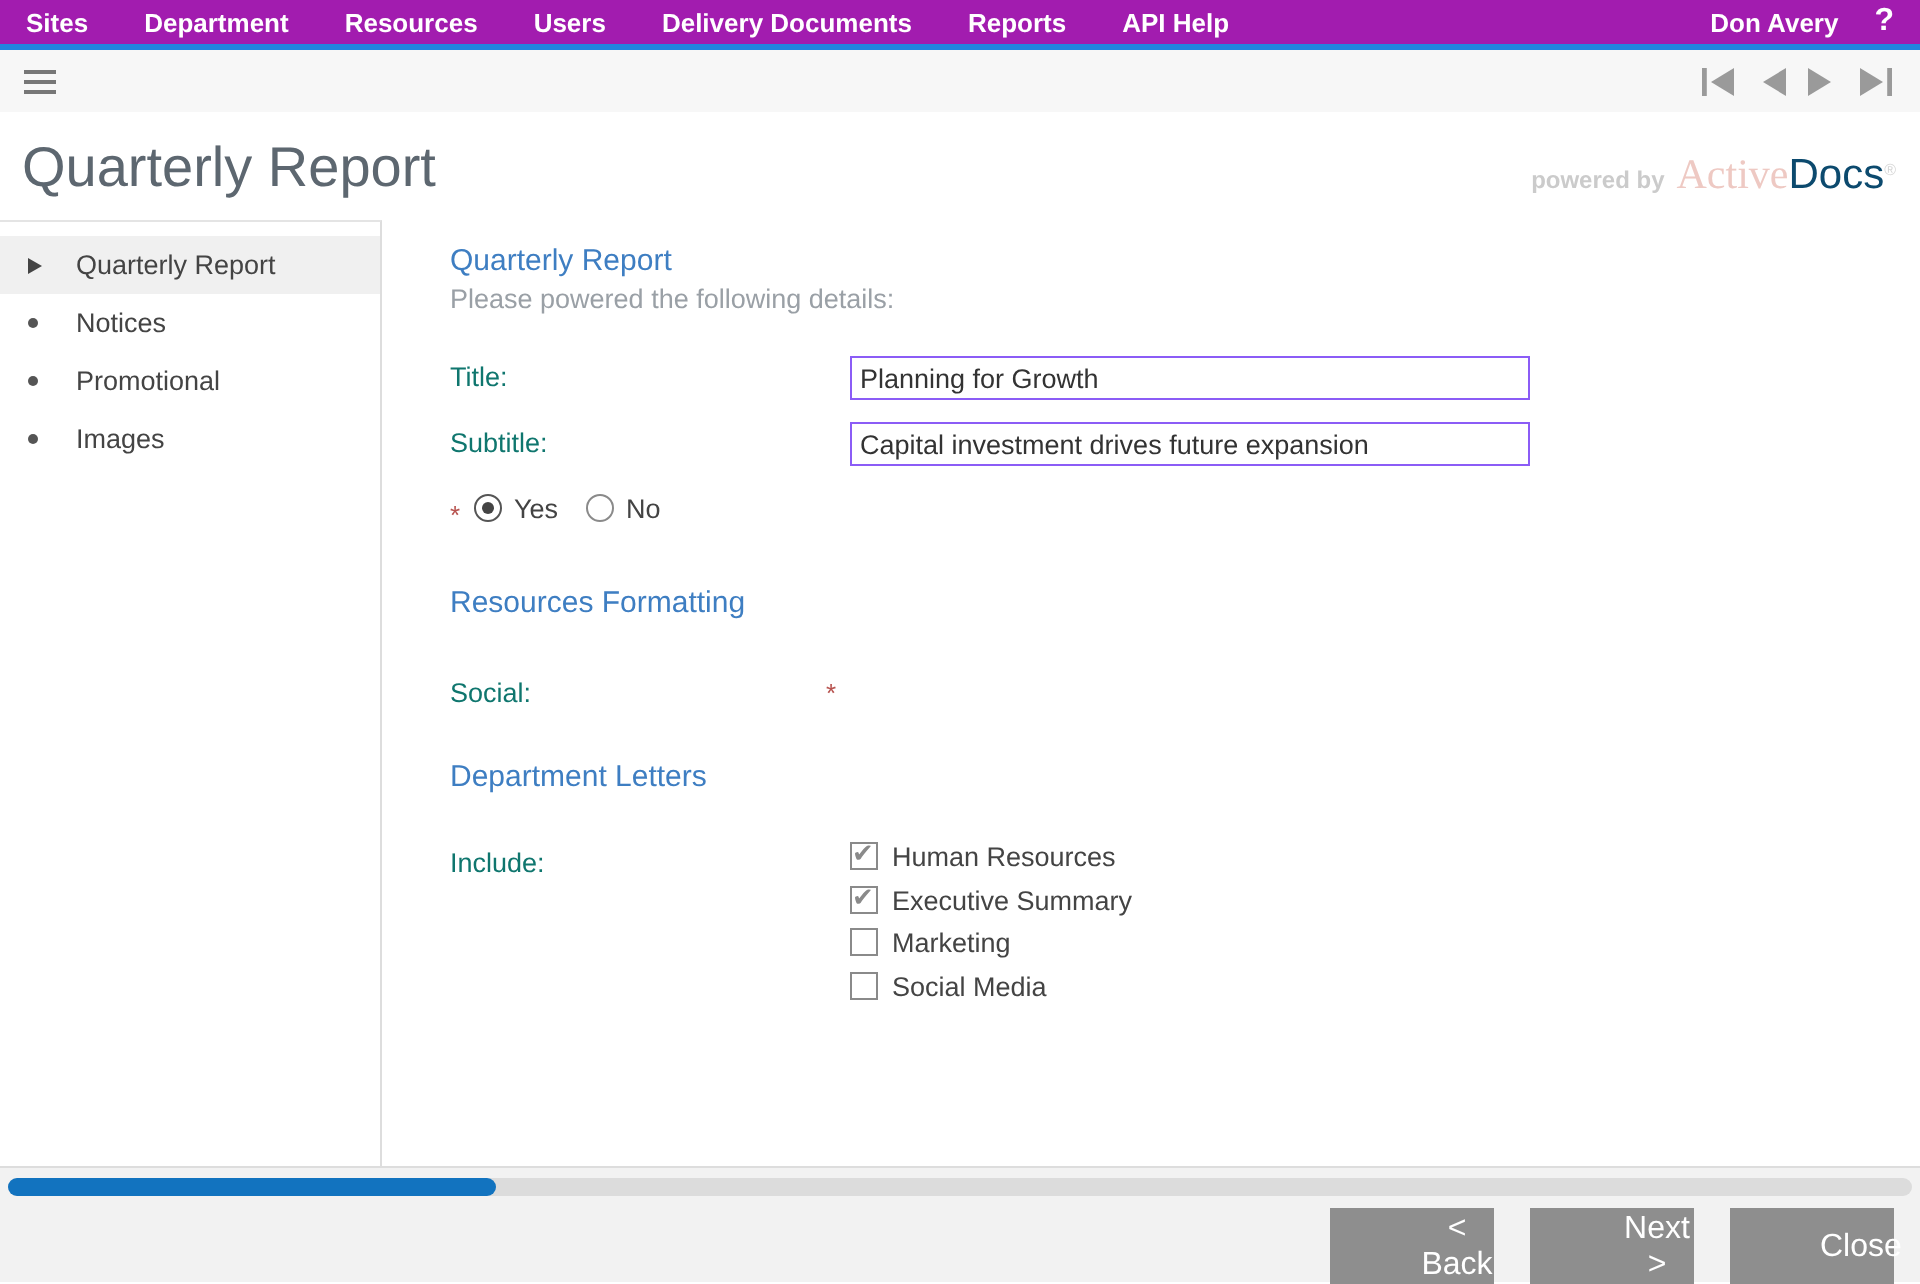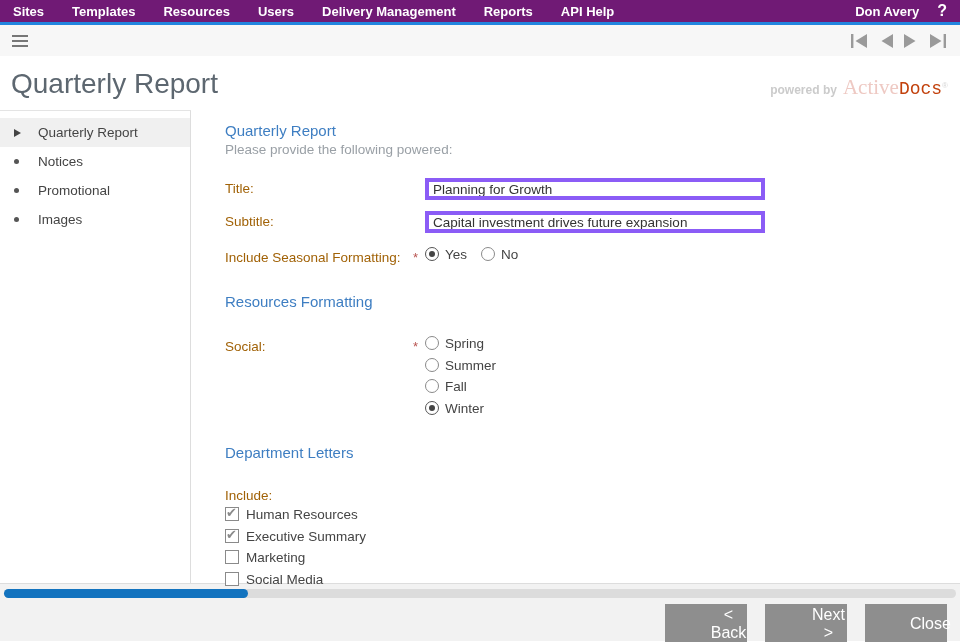--- a/index.html
+++ b/index.html
@@ -1,20 +1,20 @@
 <!DOCTYPE html>
 <html><head>
 <meta charset="utf-8">
 <style>
   * { margin:0; padding:0; box-sizing:border-box; }
   html,body { width:960px; height:642px; overflow:hidden; background:#fff;
               font-family:"Liberation Sans","DejaVu Sans",sans-serif; }
 
   
-  .topnav { height:25px; background:#701a75; border-bottom:3px solid #2285df;
+  .topnav { height:25px; background:#a21caf; border-bottom:3px solid #2285df;
             display:flex; align-items:center; padding:0 13px; }
   .nav-item { color:#fff; font-size:13px; font-weight:700; margin-right:28px;
               cursor:pointer; white-space:nowrap; }
   .topnav .spacer { flex:1; }
   .nav-user { color:#fff; font-size:13px; font-weight:700; margin-right:18px; cursor:pointer; }
   .nav-help { color:#fff; font-size:16px; font-weight:700; cursor:pointer; }
 
   
   .toolbar { height:31px; background:#f7f7f7; display:flex; align-items:center;
              padding:0 12px; }
@@ -22,43 +22,43 @@
   .hamburger span { display:block; height:2px; background:#777; margin:3px 0; }
   .nav-arrows { margin-left:auto; display:flex; align-items:center; gap:7px; }
   .nav-arrows svg { display:block; cursor:pointer; }
 
   
   .header { height:54px; background:#fff; position:relative; }
   .page-title { font-size:28px; font-weight:400; color:#5d6770; padding:12px 0 0 11px; }
   .brand { position:absolute; right:12px; bottom:10px; white-space:nowrap; }
   .brand .powered { font-size:12px; font-weight:700; color:#cbcbcb; margin-right:6px; }
   .brand .active { font-family:"Liberation Serif","DejaVu Serif",serif; font-size:21px; color:#eec9c3; }
-  .brand .docs   { font-family:Liberation Mono, monospace; font-size:18px; color:#c2410c; }
+  .brand .docs   { font-family:Liberation Sans, sans-serif; font-size:21px; color:#0c4a6e; }
   .brand .tm     { font-size:8px; color:#d6d6d6; vertical-align:super; }
 
   
   .content { display:flex; height:473px; }
   .sidebar { width:191px; border-right:1px solid #ddd; border-top:1px solid #e4e4e4;
              padding-top:7px; background:#fff; }
   .side-item { display:flex; align-items:center; height:29px; padding-left:14px;
                font-size:13.5px; color:#444; cursor:pointer; }
   .side-item.selected { background:#f0f0f0; }
   .marker { width:24px; display:flex; align-items:center; }
   .tri { width:0; height:0; border-left:7px solid #444;
          border-top:4.5px solid transparent; border-bottom:4.5px solid transparent; }
   .dot { width:5px; height:5px; border-radius:50%; background:#555; }
 
   main { flex:1; padding:12px 0 0 34px; }
   .section { font-size:15px; font-weight:400; color:#3e7ec2; margin:0 0 3px; }
   .hint { font-size:13.5px; color:#9aa0a6; margin-bottom:21px; }
   .row { display:flex; align-items:center; margin-bottom:11px; }
   .row.top { align-items:flex-start; }
-  .lbl { width:188px; font-size:13.5px; color:#a16207; line-height:22px; }
+  .lbl { width:188px; font-size:13.5px; color:#0f766e; line-height:22px; }
   .req { width:12px; font-size:13px; color:#b85450; line-height:22px; }
-  input.text { width:340px; height:22px; border:4px solid #8b5cf6; padding:1px 4px;
+  input.text { width:340px; height:22px; border:1px solid #8b5cf6; padding:1px 4px;
                font-size:13.5px; color:#333; font-family:inherit; background:#fff; }
   .sect-gap { margin-top:24px; }
 
   .opt { display:flex; height:21.5px; font-size:13.5px; color:#444; }
   .opt-inline { display:flex; align-items:center; }
   .opt-inline .opt { margin-right:14px; }
   .radio { width:14px; height:14px; border:1px solid #8a8a8a; border-radius:50%;
            background:#fff; position:relative; margin-right:6px; flex:none; cursor:pointer; }
   .radio.checked { border-color:#555; }
   .radio.checked::after { content:''; position:absolute; left:3px; top:3px; right:3px; bottom:3px;
@@ -77,24 +77,24 @@
                   background:#1273bf; border-radius:5px; cursor:grab; }
   .buttons { display:flex; justify-content:flex-end; gap:18px; padding:6px 13px 0 0; }
   .btn { width:82px; height:40px; background:#8e8e8e; color:#fff; border:none;
          font-size:16px; font-family:inherit; cursor:pointer;padding-left:45px; }
 </style>
 </head>
 <body>
 
 <div class="topnav">
   <span class="nav-item">Sites</span>
-  <span class="nav-item">Templates</span>
+  <span class="nav-item">Department</span>
   <span class="nav-item">Resources</span>
   <span class="nav-item">Users</span>
-  <span class="nav-item">Delivery Management</span>
+  <span class="nav-item">Delivery Documents</span>
   <span class="nav-item">Reports</span>
   <span class="nav-item">API Help</span>
   <span class="spacer"></span>
   <span class="nav-user">Don Avery</span>
   <span class="nav-help">?</span>
 </div>
 
 <div class="toolbar">
   <div class="hamburger">
       <span></span>
@@ -149,77 +149,58 @@
     <div class="side-item">
       <span class="marker">
           <span class="dot"></span>
         </span>
       <span>Images</span>
     </div>
   </aside>
 
   <main>
     <div class="section">Quarterly Report</div>
-    <div class="hint">Please provide the following powered:</div>
+    <div class="hint">Please powered the following details:</div>
 
     <div class="row">
       <span class="lbl">Title:</span>
       <span class="req"></span>
       <input class="text" type="text" value="Planning for Growth" style="">
     </div>
 
     <div class="row">
       <span class="lbl">Subtitle:</span>
       <span class="req"></span>
       <input class="text" type="text" value="Capital investment drives future expansion" style="">
     </div>
 
     <div class="row" style="margin-top:14px;">
-      <span class="lbl">Include Seasonal Formatting:</span>
       <span class="req">*</span>
       <div class="opt-inline">
         <span class="opt">
           <span class="radio checked"></span>
           <span class="opt-label">Yes</span>
         </span>
         <span class="opt">
           <span class="radio"></span>
           <span class="opt-label">No</span>
         </span>
       </div>
     </div>
 
     <div class="section sect-gap">Resources Formatting</div>
 
     <div class="row top" style="margin-top:26px;">
       <span class="lbl">Social:</span>
       <span class="req">*</span>
-      <div>
-        <div class="opt">
-          <span class="radio"></span>
-          <span class="opt-label">Spring</span>
-        </div>
-        <div class="opt">
-          <span class="radio"></span>
-          <span class="opt-label">Summer</span>
-        </div>
-        <div class="opt">
-          <span class="radio"></span>
-          <span class="opt-label">Fall</span>
-        </div>
-        <div class="opt">
-          <span class="radio checked"></span>
-          <span class="opt-label">Winter</span>
-        </div>
-      </div>
     </div>
 
     <div class="section" style="margin-top:22px;">Department Letters</div>
 
-    <div class="row top" style="margin-top:24px;flex-direction:column;">
+    <div class="row top" style="margin-top:24px;">
       <span class="lbl">Include:</span>
       <span class="req"></span>
       <div>
         <div class="opt">
           <span class="checkbox checked"></span>
           <span class="opt-label">Human Resources</span>
         </div>
         <div class="opt">
           <span class="checkbox checked"></span>
           <span class="opt-label">Executive Summary</span>

